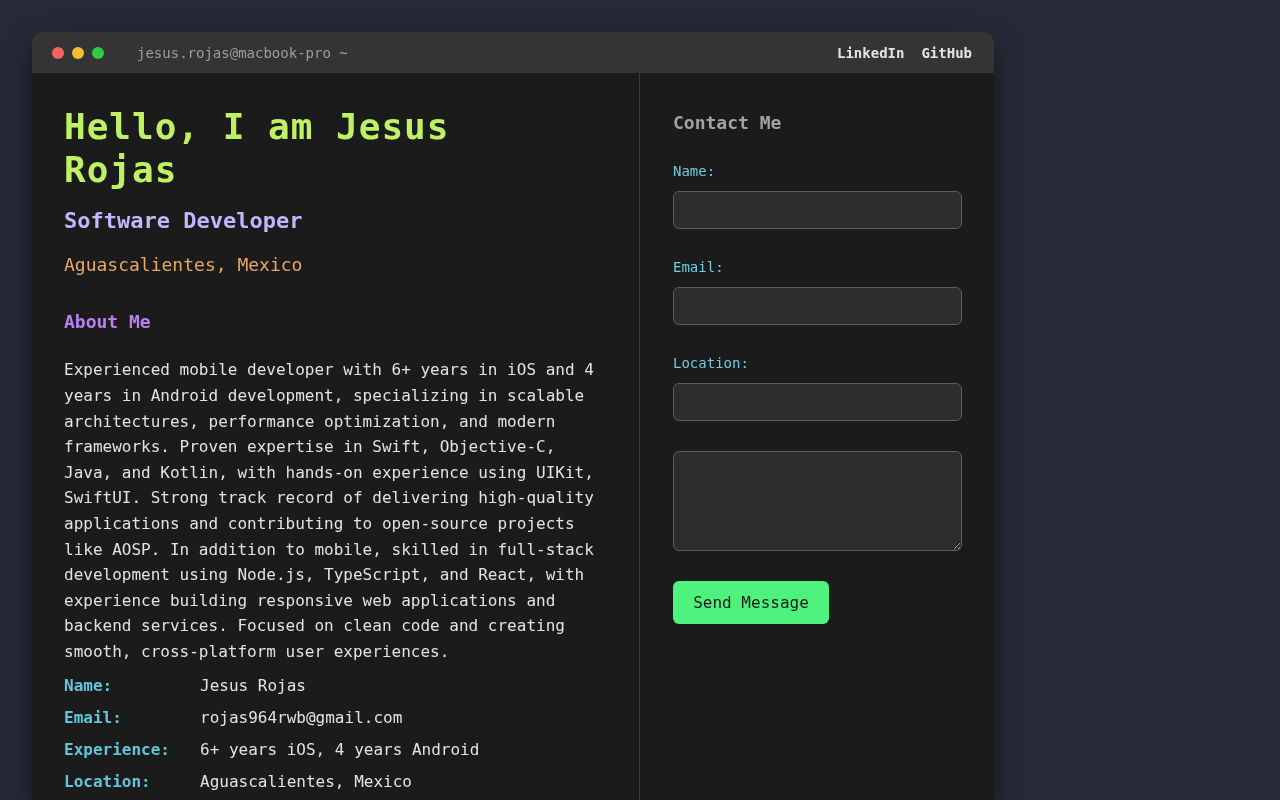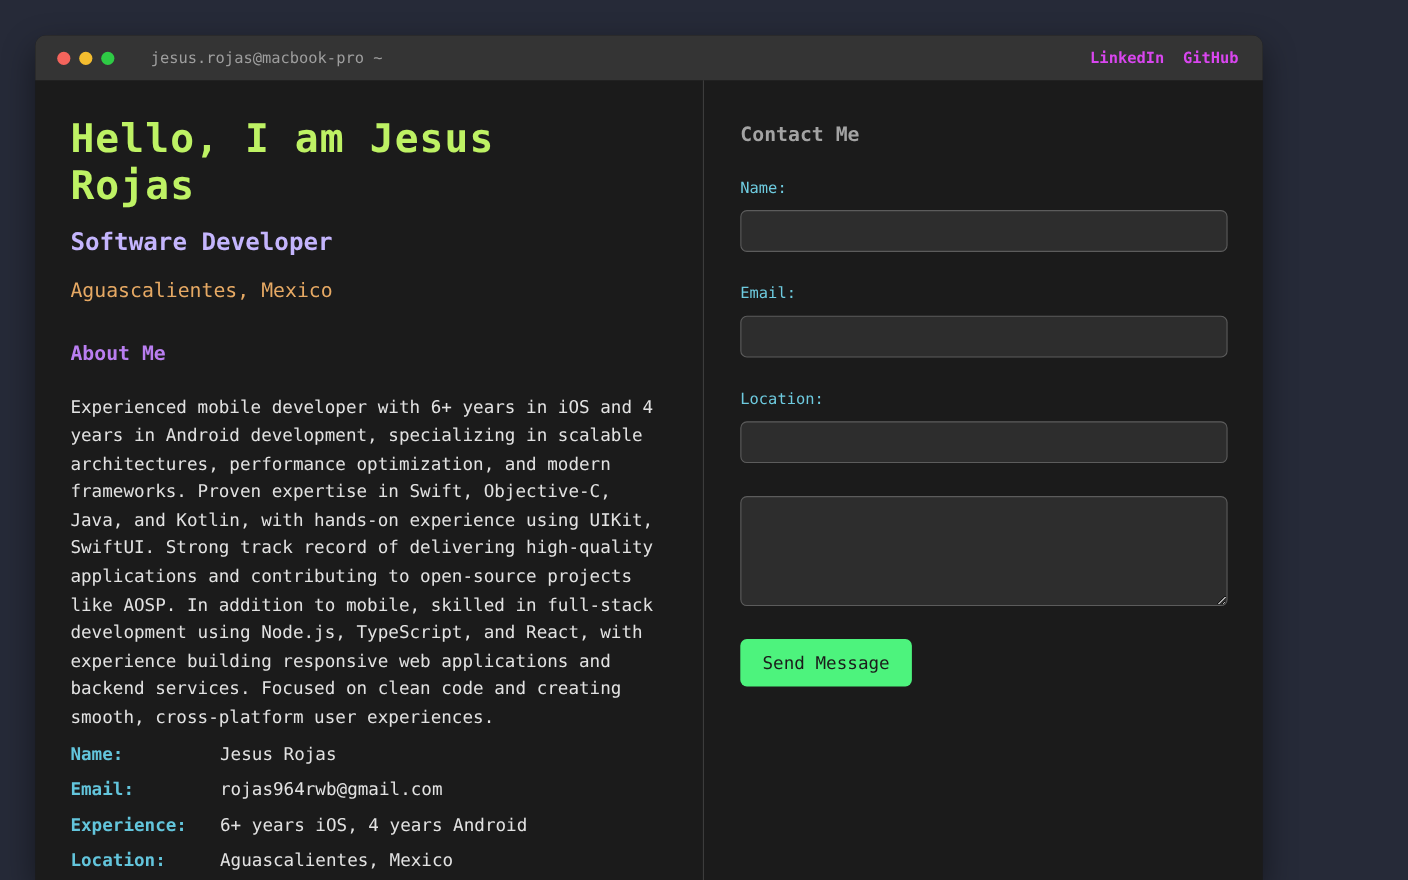--- a/index.html
+++ b/index.html
@@ -7,21 +7,21 @@
   body {
     width: 1280px; height: 800px;
     background: #262a38;
     font-family: "DejaVu Sans Mono", monospace;
     overflow: hidden;
     position: relative;
   }
   .window {
     position: absolute;
     left: 32px; top: 32px;
-    width: 1116px; height: 768px;
+    width: 962px; height: 768px;
     background: #1b1b1b;
     border-radius: 10px 10px 0 0;
     overflow: hidden;
     display: flex;
     flex-direction: column;
     box-shadow: 0 12px 30px rgba(0,0,0,0.45);
   }
   .titlebar {
     height: 41px;
     flex-shrink: 0;
@@ -35,21 +35,21 @@
   .dot.red { background: #f4645c; }
   .dot.yellow { background: #f4bd2f; }
   .dot.green { background: #2ecb45; }
   .window-title {
     margin-left: 33px;
     color: #9e9e9e;
     font-size: 14px;
   }
   .titlebar-nav { margin-left: auto; display: flex; gap: 17px; }
   .titlebar-nav a {
-    color: #d946ef;
+    color: #e5e5e5;
     font-weight: bold;
     font-size: 14px;
     text-decoration: none;
     cursor: pointer;
   }
   .content { flex: 1; display: flex; min-height: 0; }
   .left-col {
     width: 608px;
     flex-shrink: 0;
     padding: 32px 32px 0 32px;

